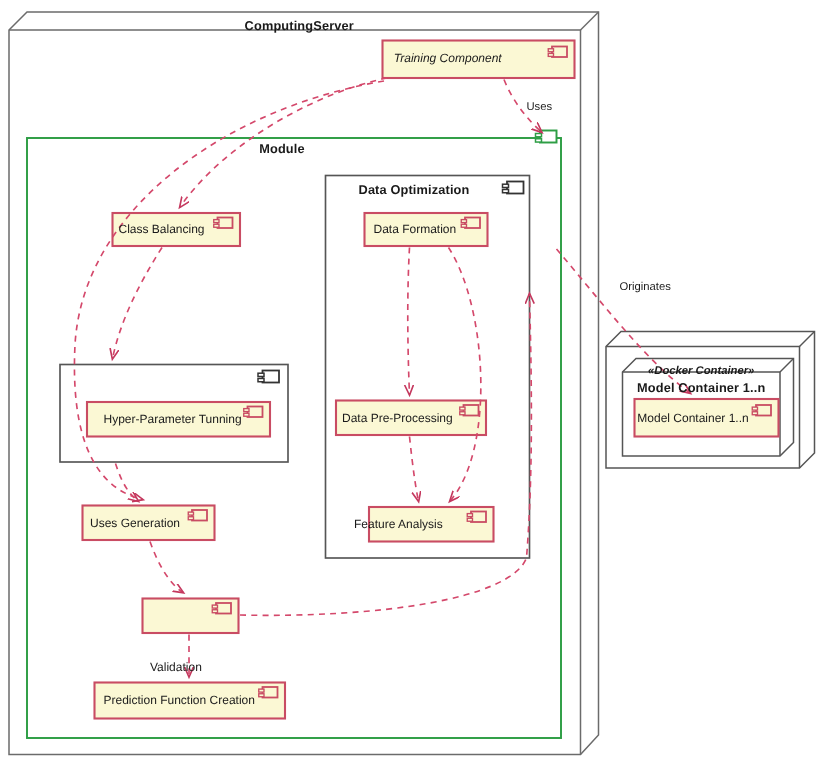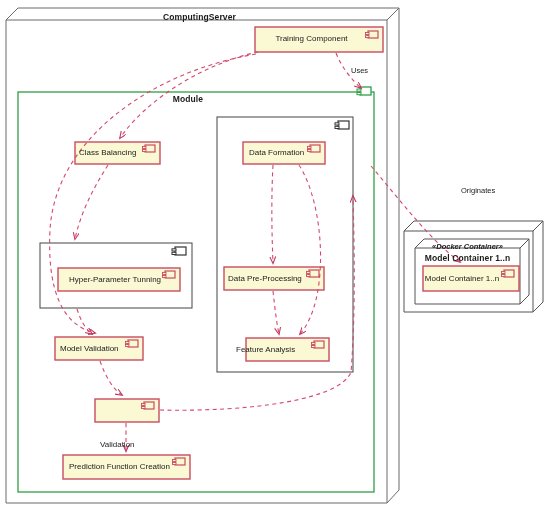--- a/index.html
+++ b/index.html
@@ -199,42 +199,43 @@
       <path d="M273,291 C275,310 277,325 279,334" marker-end="url(#arrowOpen)"></path>
 
       <path d="M371,166 C400,200 430,240 460,262" marker-end="url(#arrowOpen)"></path>
     </g>
   </svg>
 
   <div class="node-title" style="left:18px; top:94px; width:340px;">Module</div>
 
   <div class="node-title" style="left:0; top:12px; width:399px;">ComputingServer</div>
 
+  <div class="node-title" style="left:217px; top:121px; width:118px;">Data Optimization</div>
 
 
   <div class="stereo" style="left:415px; top:242px; width:105px;">«Docker Container»</div>
   <div class="node-title" style="left:415px; top:253px; width:105px;">Model Container 1..n</div>
 
-  <div class="comp-label" style="left:255px; top:34px; width:113px; text-align:center;">Training Component</div>
+  <div class="comp-label" style="left:242px; top:34px; width:113px; text-align:center;font-style:italic;">Training Component</div>
 
   <div class="comp-label" style="left:79px; top:148px;">Class Balancing</div>
 
   <div class="comp-label" style="left:249px; top:148px;">Data Formation</div>
 
   <div class="comp-label" style="left:69px; top:275px;">Hyper-Parameter Tunning</div>
 
   <div class="comp-label" style="left:228px; top:274px;">Data Pre-Processing</div>
 
   <div class="comp-label" style="left:423px; top:274px; width:78px; text-align:center;">Model Container 1..n</div>
 
-  <div class="comp-label" style="left:60px; top:344px;">Model Validation</div>
+  <div class="comp-label" style="left:60px; top:344px;">Uses Generation</div>
 
   <div class="comp-label" style="left:236px; top:345px;">Feature Analysis</div>
 
   <div class="comp-label" style="left:100px; top:406px;margin-top:34px;">Validation</div>
 
   <div class="comp-label" style="left:69px; top:462px;">Prediction Function Creation</div>
 
   <div class="edge-label" style="left:351px; top:66px;text-align:right;">Uses</div>
 
-  <div class="edge-label" style="left:413px; top:186px;margin-left:48px;">Originates</div>
+  <div class="edge-label" style="left:413px; top:186px;">Originates</div>
 
 </div>
 
 </body></html>

